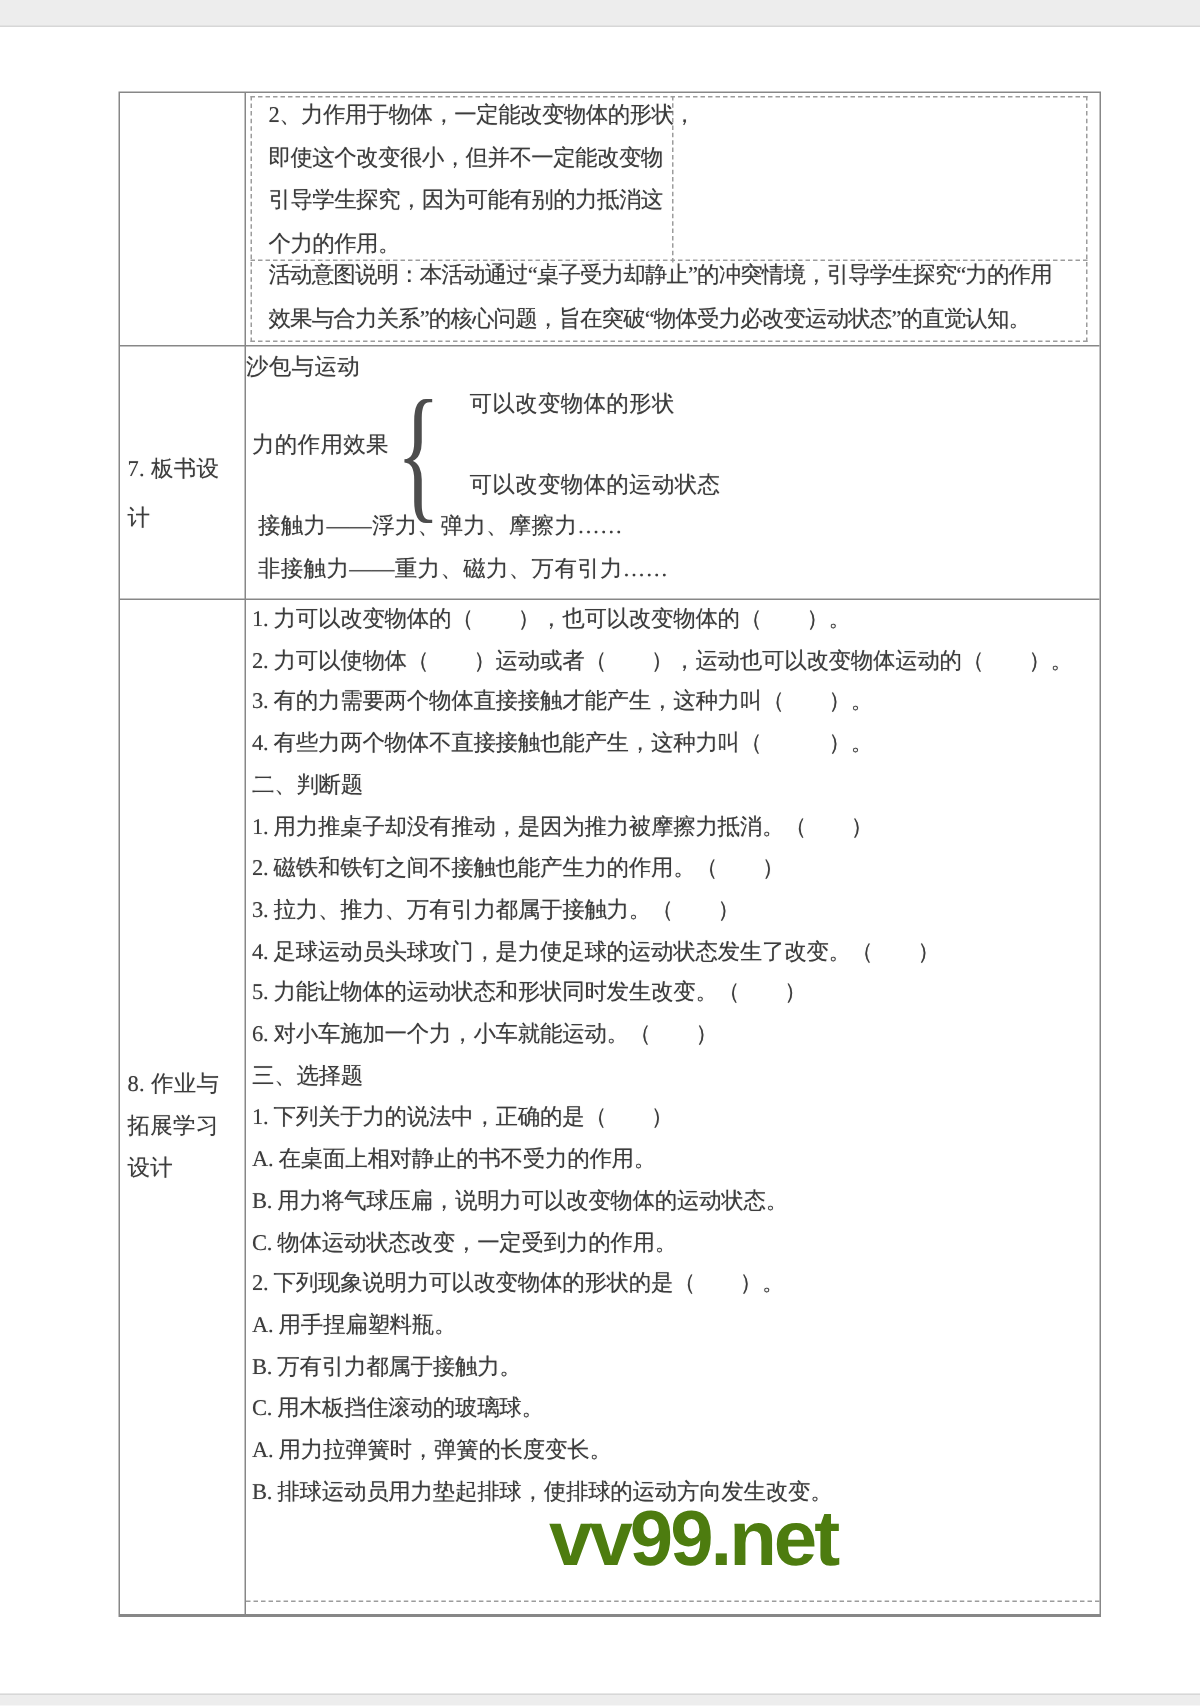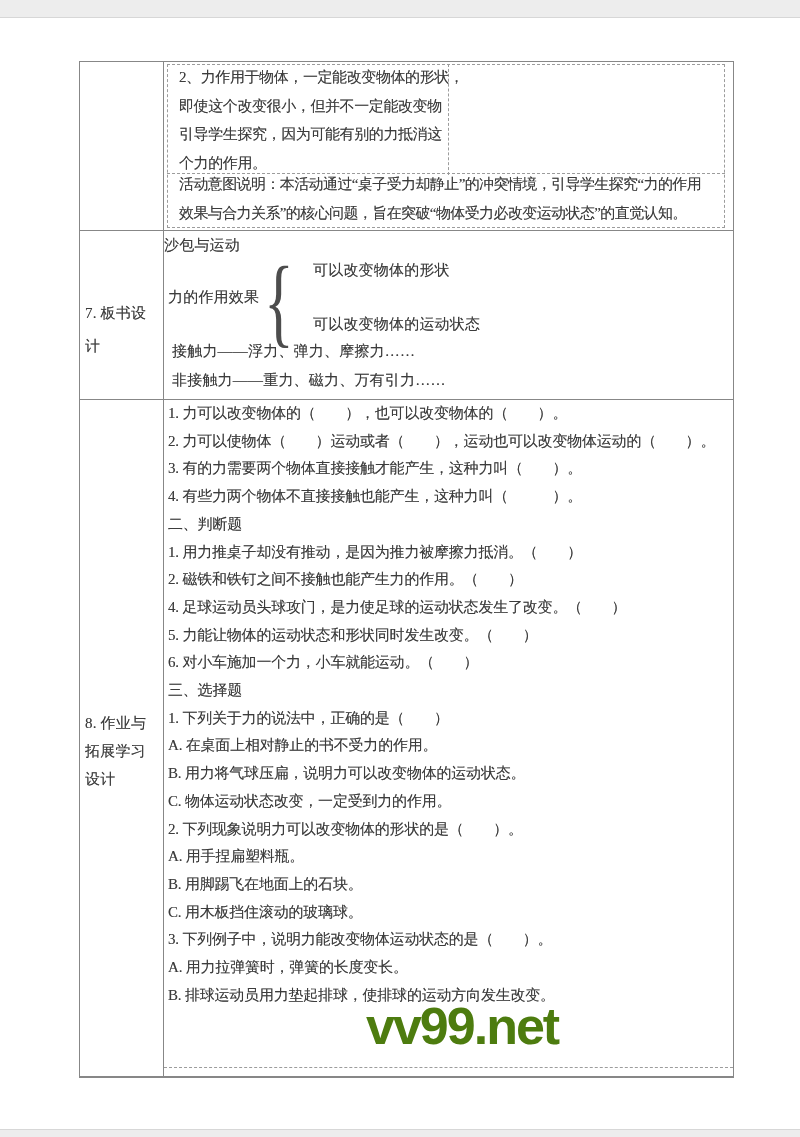--- a/index.html
+++ b/index.html
@@ -115,32 +115,32 @@
       <div>设计</div>
     </div>
   <div class="homework">
       <div>1. 力可以改变物体的（　　），也可以改变物体的（　　）。</div>
       <div>2. 力可以使物体（　　）运动或者（　　），运动也可以改变物体运动的（　　）。</div>
       <div>3. 有的力需要两个物体直接接触才能产生，这种力叫（　　）。</div>
       <div>4. 有些力两个物体不直接接触也能产生，这种力叫（　　　）。</div>
       <div>二、判断题</div>
       <div>1. 用力推桌子却没有推动，是因为推力被摩擦力抵消。（　　）</div>
       <div>2. 磁铁和铁钉之间不接触也能产生力的作用。（　　）</div>
+      <div>3. 拉力、推力、万有引力都属于接触力。（　　）</div>
       <div>4. 足球运动员头球攻门，是力使足球的运动状态发生了改变。（　　）</div>
       <div>5. 力能让物体的运动状态和形状同时发生改变。（　　）</div>
       <div>6. 对小车施加一个力，小车就能运动。（　　）</div>
       <div>三、选择题</div>
       <div>1. 下列关于力的说法中，正确的是（　　）</div>
       <div>A. 在桌面上相对静止的书不受力的作用。</div>
       <div>B. 用力将气球压扁，说明力可以改变物体的运动状态。</div>
       <div>C. 物体运动状态改变，一定受到力的作用。</div>
       <div>2. 下列现象说明力可以改变物体的形状的是（　　）。</div>
       <div>A. 用手捏扁塑料瓶。</div>
-      <div>B. 用脚踢飞在地面上的石块。</div>
+      <div>B. 万有引力都属于接触力。</div>
       <div>C. 用木板挡住滚动的玻璃球。</div>
-      <div>3. 下列例子中，说明力能改变物体运动状态的是（　　）。</div>
       <div>A. 用力拉弹簧时，弹簧的长度变长。</div>
       <div>B. 排球运动员用力垫起排球，使排球的运动方向发生改变。</div>
     </div>
   <div class="r3-dashed"></div>
 </div>
 
 <div class="strip strip-bottom"></div>
 
 </body></html>

